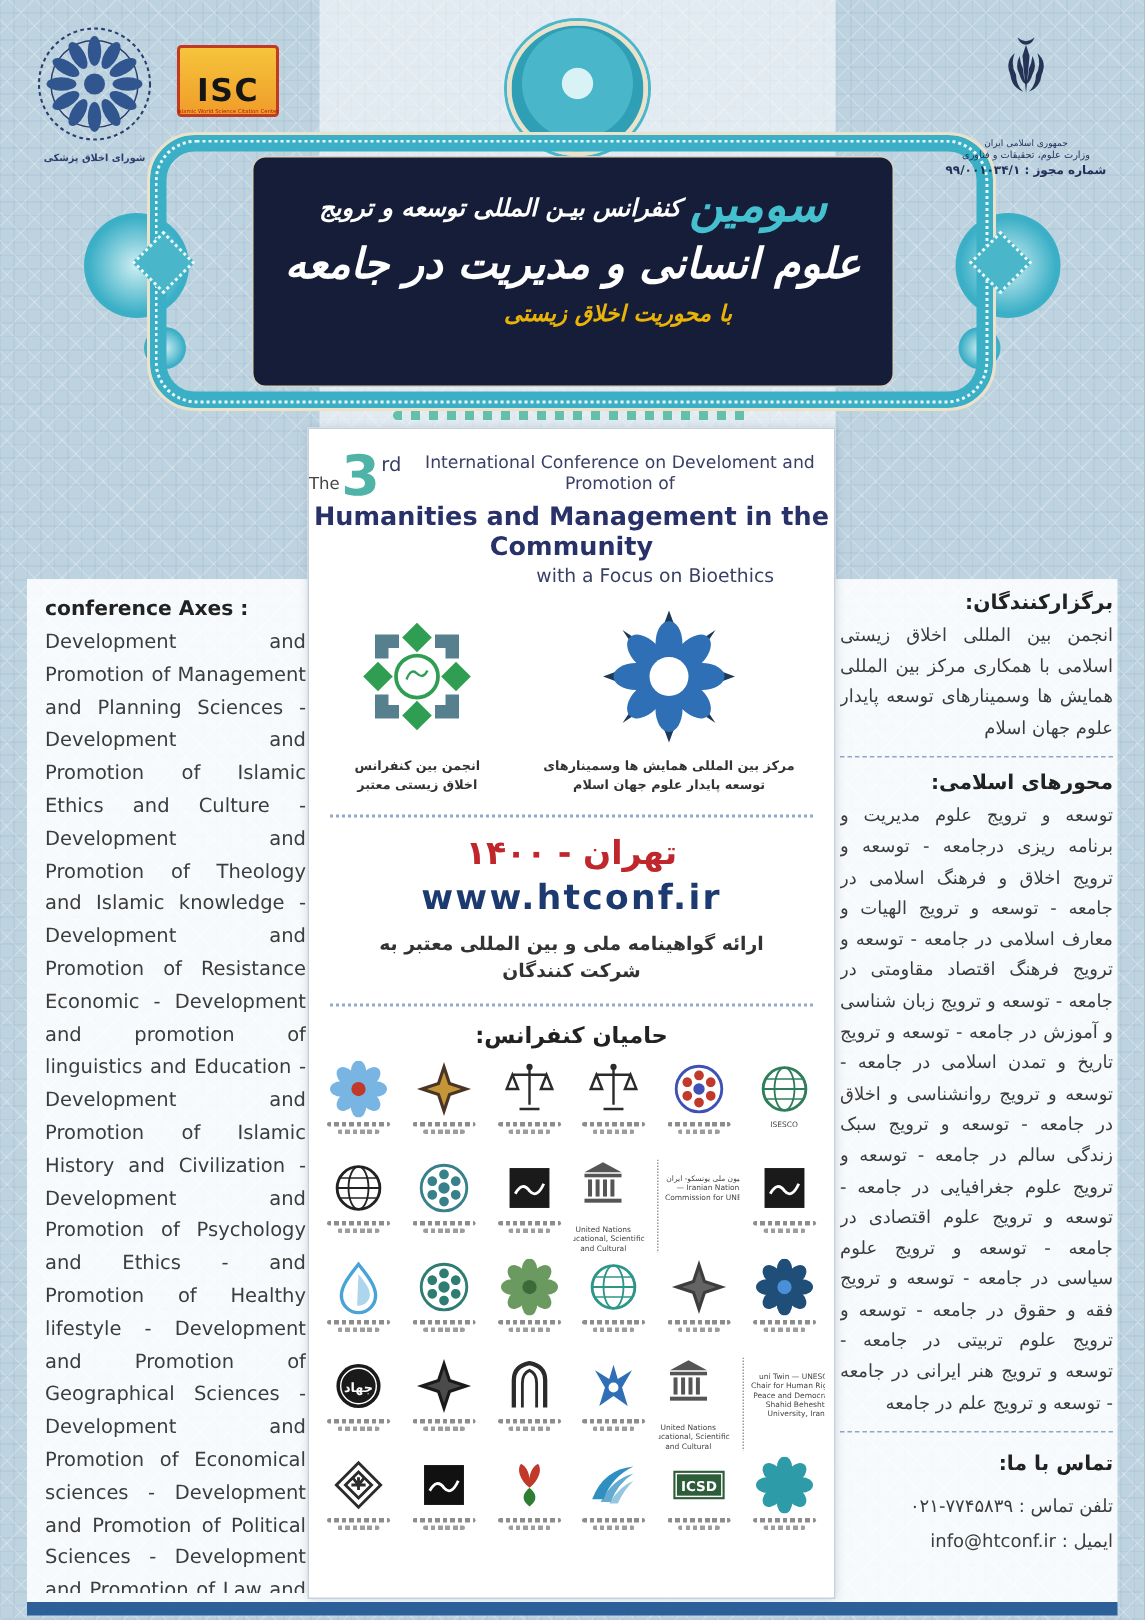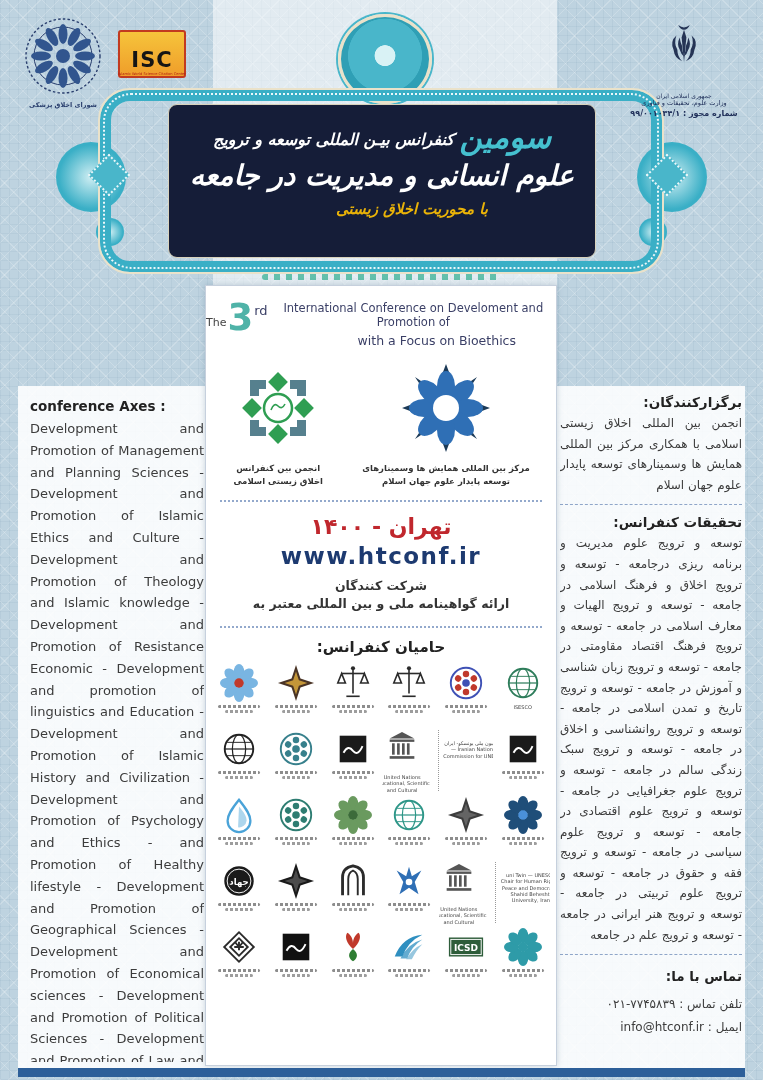--- a/index.html
+++ b/index.html
@@ -167,21 +167,21 @@
 
   <div class="abs leftcol">
     <div class="lc-title">conference Axes :</div>
     <div class="lc-body">Development and Promotion of Management and Planning Sciences - Development and Promotion of Islamic Ethics and Culture - Development and Promotion of Theology and Islamic knowledge - Development and Promotion of Resistance Economic - Development and promotion of linguistics and Education - Development and Promotion of Islamic History and Civilization - Development and Promotion of Psychology and Ethics - and Promotion of Healthy lifestyle - Development and Promotion of Geographical Sciences - Development and Promotion of Economical sciences - Development and Promotion of Political Sciences - Development and Promotion of Law and Jurisprudence - Development and Promotion of Educational Sciences - Development and Promotion of Iranian Art - Development and Promotion of Science</div>
   </div>
 
   <div class="abs rightcol">
     <div class="rc-title">برگزارکنندگان:</div>
     <div class="rc-body">انجمن بین المللی اخلاق زیستی اسلامی با همکاری مرکز بین المللی همایش ها وسمینارهای توسعه پایدار علوم جهان اسلام</div>
     <div class="dash"></div>
-    <div class="rc-title">تحقیقات کنفرانس:</div>
+    <div class="rc-title">محورهای اسلامی:</div>
     <div class="rc-body">توسعه و ترویج علوم مدیریت و برنامه ریزی درجامعه - توسعه و ترویج اخلاق و فرهنگ اسلامی در جامعه - توسعه و ترویج الهیات و معارف اسلامی در جامعه - توسعه و ترویج فرهنگ اقتصاد مقاومتی در جامعه - توسعه و ترویج زبان شناسی و آموزش در جامعه - توسعه و ترویج تاریخ و تمدن اسلامی در جامعه - توسعه و ترویج روانشناسی و اخلاق در جامعه - توسعه و ترویج سبک زندگی سالم در جامعه - توسعه و ترویج علوم جغرافیایی در جامعه - توسعه و ترویج علوم اقتصادی در جامعه - توسعه و ترویج علوم سیاسی در جامعه - توسعه و ترویج فقه و حقوق در جامعه - توسعه و ترویج علوم تربیتی در جامعه - توسعه و ترویج هنر ایرانی در جامعه - توسعه و ترویج علم در جامعه</div>
     <div class="dash"></div>
     <div class="rc-contact">
       <div class="rc-title">تماس با ما:</div>
       <div>
         <span>تلفن تماس : </span><span class="ltr">۰۲۱-۷۷۴۵۸۳۹</span>
       </div>
       <div>
         <span>ایمیل : </span><span class="ltr">info@htconf.ir</span>
       </div>
@@ -189,20 +189,21 @@
   </div>
 
   <div class="abs card">
     <div class="etitle">
       <div class="et-row1">
         <span class="et-the">The</span>
         <span class="et-num">3</span>
         <span class="et-ord">rd</span>
         <span class="et-l1">International Conference on Develoment and Promotion of</span>
       </div>
+      <div class="et-l2">Humanities and Management in the Community</div>
       <div class="et-l3">with a Focus on Bioethics</div>
     </div>
 
     <div class="orglogos">
       <div class="orglogo">
         <svg width="92" height="92" viewBox="0 0 92 92">
           <g transform="translate(46,46)">
             <g fill="#56808e">
               <path d="M-28 -12 L-28 -28 L-12 -28 L-12 -19 L-19 -19 L-19 -12 Z"></path>
               <path d="M28 -12 L28 -28 L12 -28 L12 -19 L19 -19 L19 -12 Z"></path>
@@ -214,21 +215,21 @@
               <rect x="-7" y="19" width="14" height="14" transform="rotate(45 0 26)"></rect>
               <rect x="-33" y="-7" width="14" height="14" transform="rotate(45 -26 0)"></rect>
               <rect x="19" y="-7" width="14" height="14" transform="rotate(45 26 0)"></rect>
             </g>
             <circle r="14" fill="#fff" stroke="#2f9e52" stroke-width="2.5"></circle>
             <path d="M-7 2 q3 -8 7 -4 q4 4 7 -2" stroke="#2f9e52" stroke-width="1.6" fill="none"></path>
           </g>
         </svg>
         <div class="org-cap">
           <div>انجمن بین کنفرانس</div>
-          <div>اخلاق زیستی اسلامی</div>
+          <div>اخلاق زیستی معتبر</div>
         </div>
       </div>
       <div class="orglogo">
         <svg width="92" height="92" viewBox="0 0 92 92">
           <g transform="translate(46,46)">
             <path fill="#1c3a57" d="M0 -44 L10 -17 L31 -31 L17 -10 L44 0 L17 10 L31 31 L10 17 L0 44 L-10 17 L-31 31 L-17 10 L-44 0 L-17 -10 L-31 -31 L-10 -17 Z"></path>
             <g fill="#2f6fb5">
               <ellipse cx="0" cy="-22" rx="9" ry="15" transform="rotate(0)"></ellipse>
               <ellipse cx="0" cy="-22" rx="9" ry="15" transform="rotate(45)"></ellipse>
               <ellipse cx="0" cy="-22" rx="9" ry="15" transform="rotate(90)"></ellipse>
@@ -245,22 +246,22 @@
           <div>مرکز بین المللی همایش ها وسمینارهای</div>
           <div>توسعه پایدار علوم جهان اسلام</div>
         </div>
       </div>
     </div>
 
     <div class="venueblock">
       <div class="venue">تهران - ۱۴۰۰</div>
       <div class="website">www.htconf.ir</div>
       <div class="cert">
+        <div>ارائه گواهینامه ملی و بین المللی معتبر به</div>
         <div>شرکت کنندگان</div>
-        <div>ارائه گواهینامه ملی و بین المللی معتبر به</div>
       </div>
     </div>
 
     <div class="sp-title">حامیان کنفرانس:</div>
     <div id="sponsor-grid">
         <div class="sp-cell">
           <svg width="38" height="38" viewBox="0 0 40 40">
             <ellipse cx="20" cy="8" rx="5.5" ry="8" fill="#79b5e2" transform="rotate(0 20 20)"></ellipse>
             <ellipse cx="20" cy="8" rx="5.5" ry="8" fill="#79b5e2" transform="rotate(45 20 20)"></ellipse>
             <ellipse cx="20" cy="8" rx="5.5" ry="8" fill="#79b5e2" transform="rotate(90 20 20)"></ellipse>

